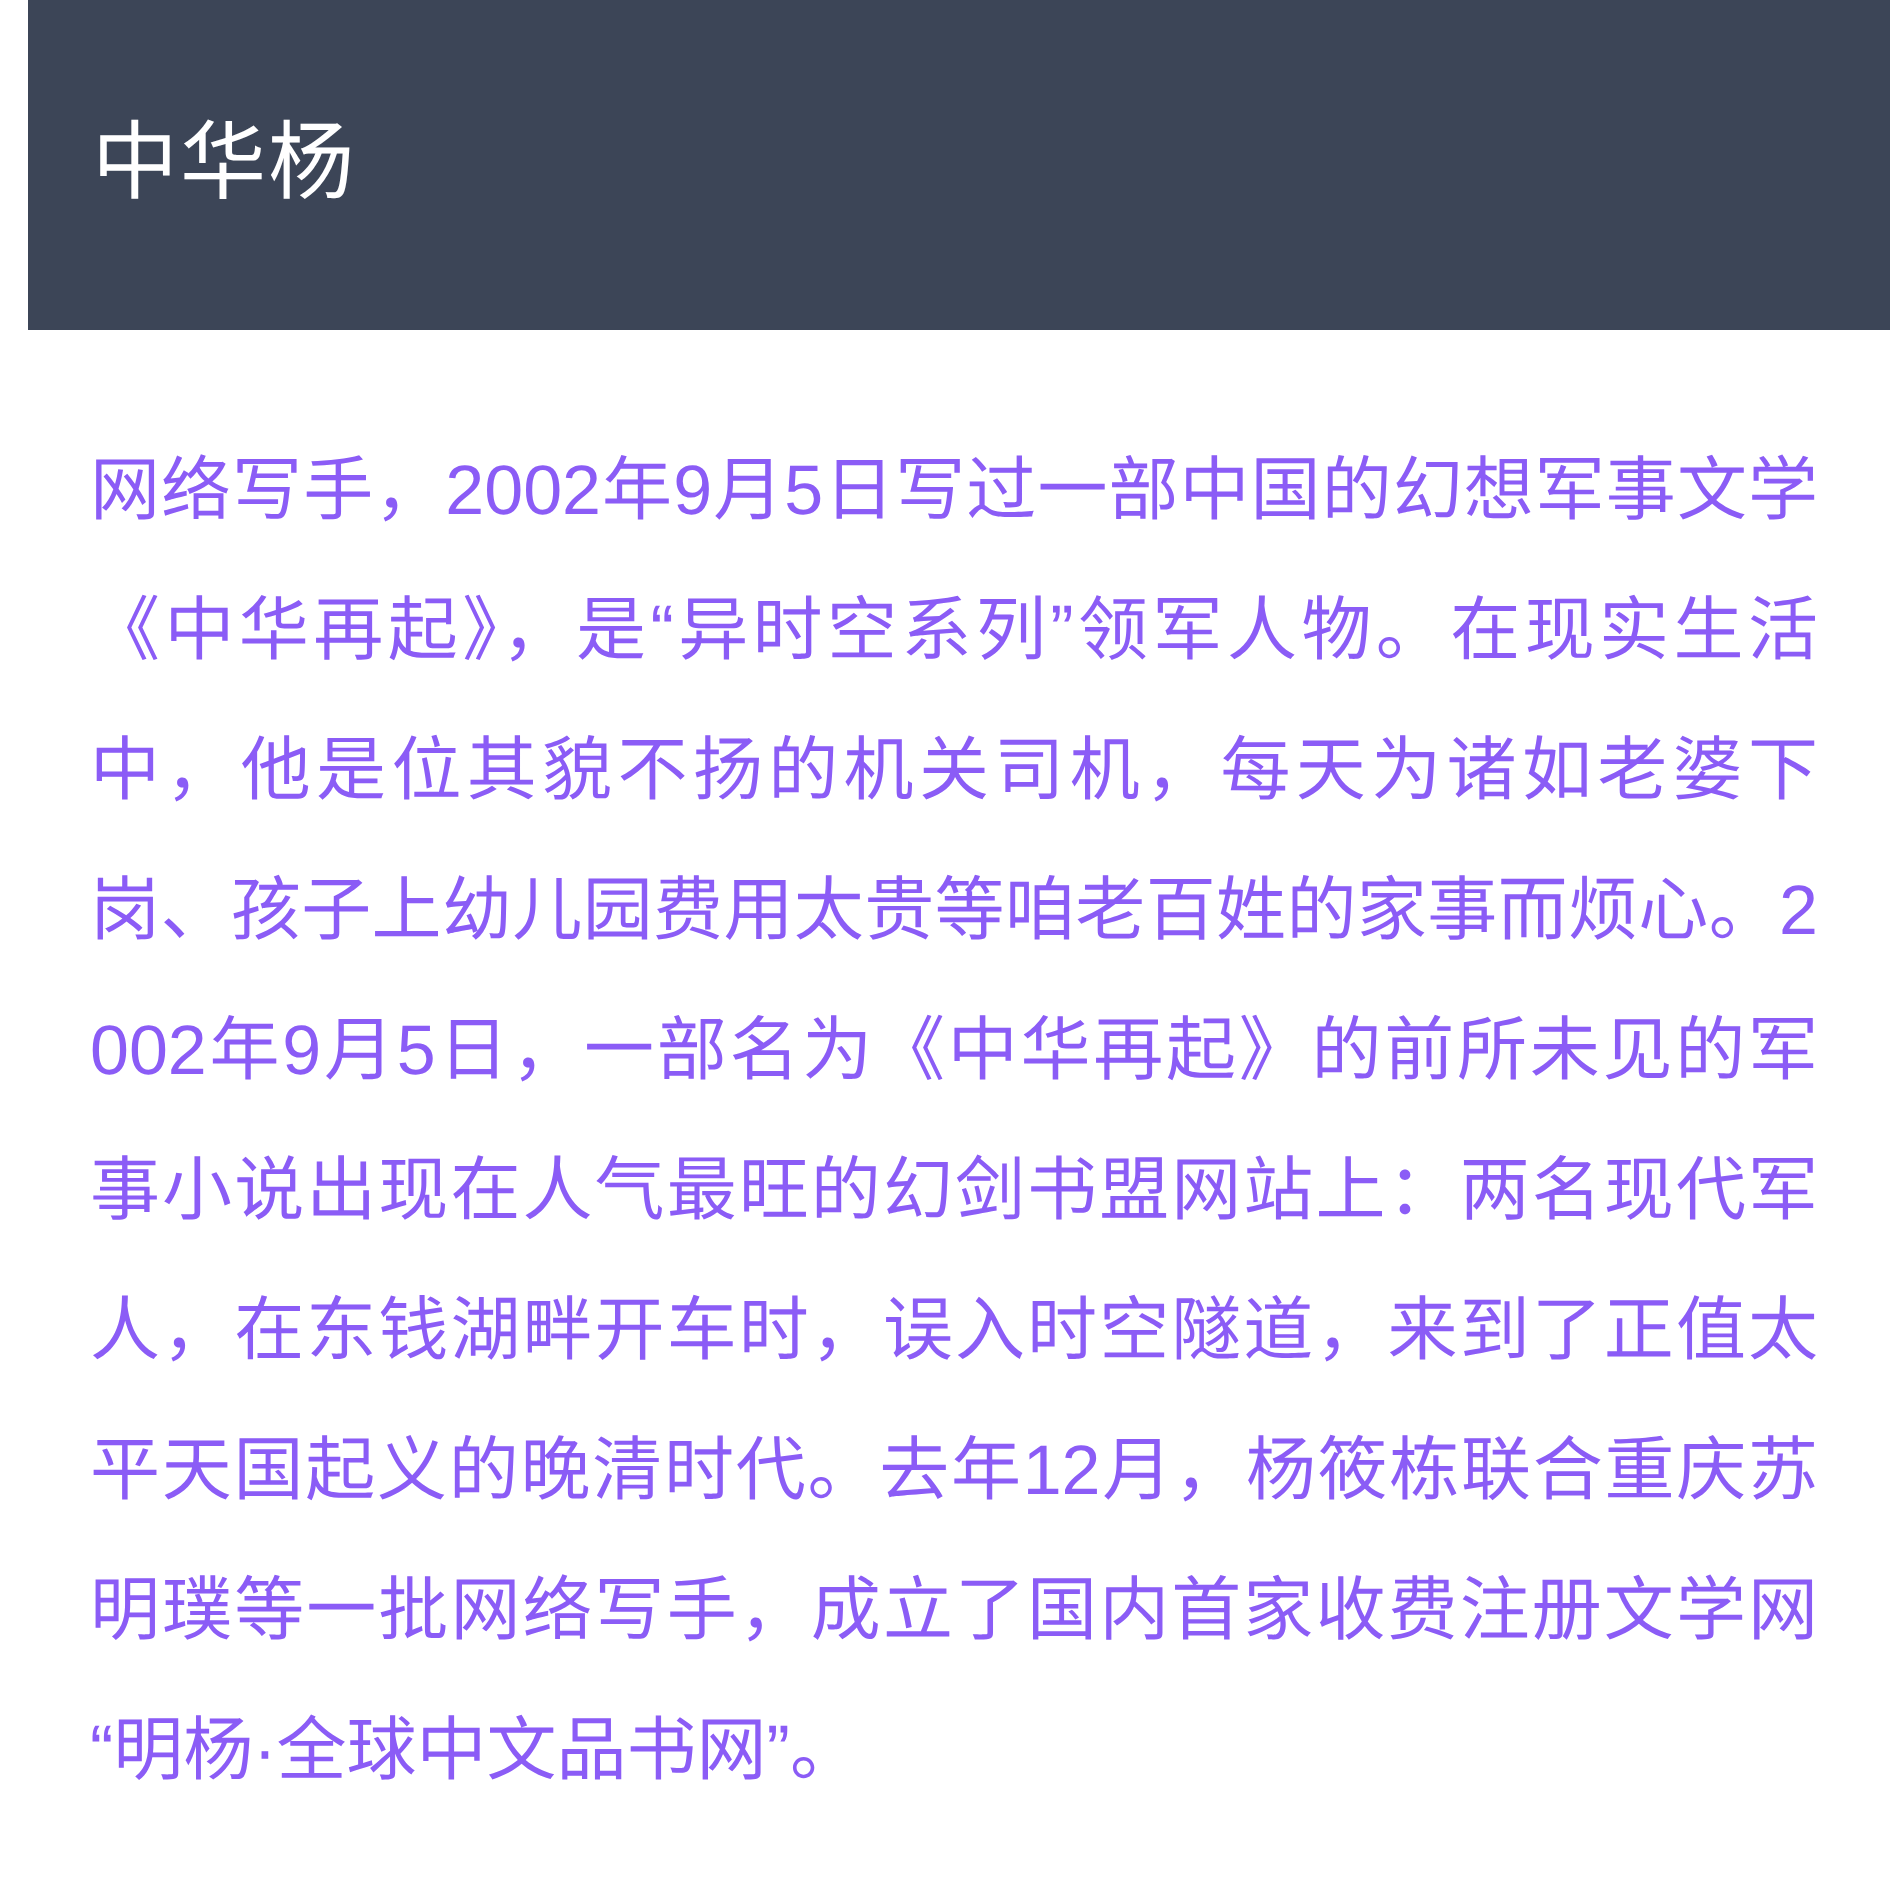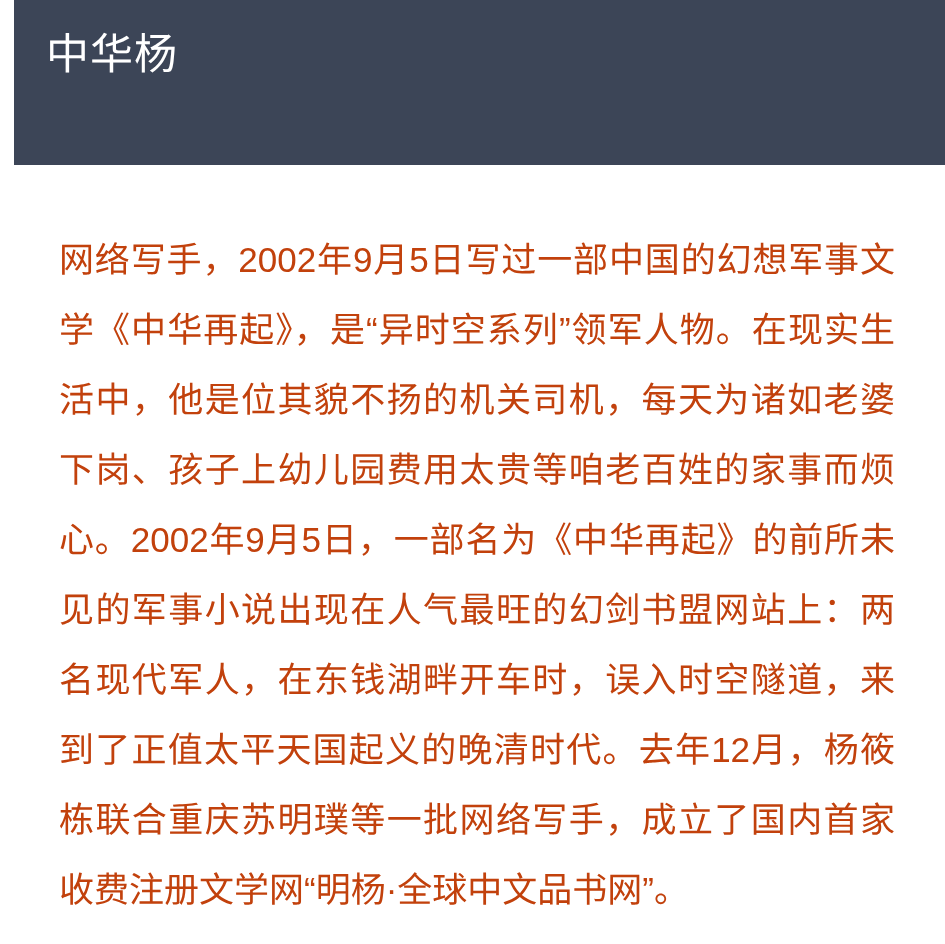--- a/index.html
+++ b/index.html
@@ -29,48 +29,49 @@
     background: #ffffff;
   }
   .header {
     position: absolute;
     left: 14px;
     top: 0;
     right: 0;
     height: 165px;
     background: #3c4557;
     display: flex;
+    align-items: center;
   }
   .header-title {
     color: #ffffff;
     font-size: 43px;
     font-weight: 400;
     letter-spacing: 1px;
     margin-left: 32px;
     line-height: 1.2;
   }
   .content {
     position: absolute;
     left: 14px;
     top: 165px;
     right: 0;
     bottom: 0;
     background: #ffffff;
     padding: 46px 36px 0 31px;
     box-sizing: border-box;
   }
   .article-body {
-    color: #c2410c;
+    color: #8b5cf6;
     font-size: 35px;
     line-height: 70px;
     text-align: justify;
     text-justify: inter-ideograph;
     letter-spacing: 0px;
     font-weight: 400;
-    margin: 14px;
+    margin: 0;
     word-break: break-all;
   }
 </style>
 </head>
 <body>
 
 <div class="page">
 
   <div class="left-rail"></div>
 

